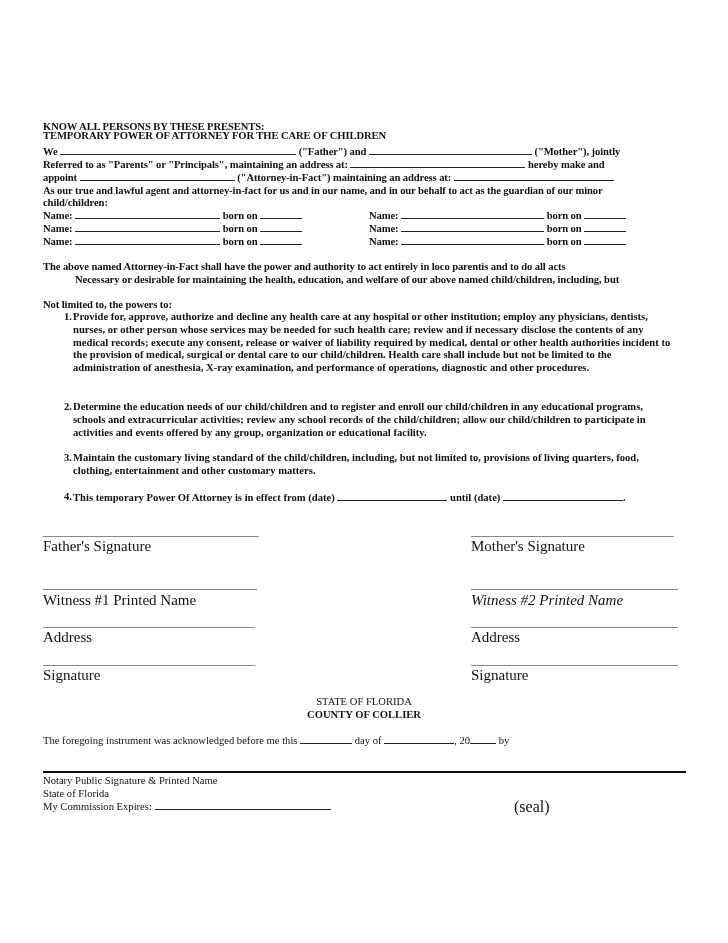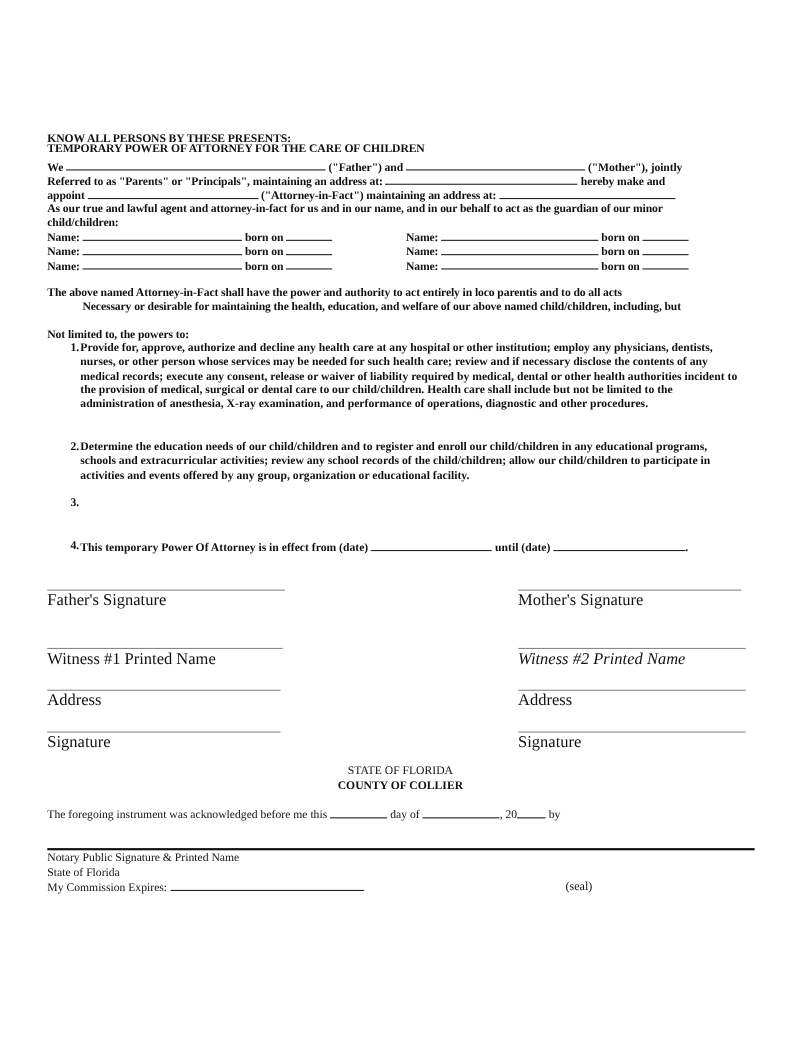--- a/index.html
+++ b/index.html
@@ -87,20 +87,21 @@
 <div class="item" style="top:311px; height:80px;">
   <span class="num">1.</span>
   <span class="txt">Provide for, approve, authorize and decline any health care at any hospital or other institution; employ any physicians, dentists, nurses, or other person whose services may be needed for such health care; review and if necessary disclose the contents of any medical records; execute any consent, release or waiver of liability required by medical, dental or other health authorities incident to the provision of medical, surgical or dental care to our child/children. Health care shall include but not be limited to the administration of anesthesia, X-ray examination, and performance of operations, diagnostic and other procedures.</span>
 </div>
 <div class="item" style="top:401px; height:40px;">
   <span class="num">2.</span>
   <span class="txt">Determine the education needs of our child/children and to register and enroll our child/children in any educational programs, schools and extracurricular activities; review any school records of the child/children; allow our child/children to participate in activities and events offered by any group, organization or educational facility.</span>
 </div>
 <div class="item" style="top:452px; height:28px;">
   <span class="num">3.</span>
+  <span class="txt">Maintain the customary living standard of the child/children, including, but not limited to, provisions of living quarters, food, clothing, entertainment and other customary matters.</span>
 </div>
 <div class="item" style="top:491px; height:14px;">
   <span class="num">4.</span>
   <span class="txt" style="white-space:nowrap;">
     <span>This temporary Power Of Attorney is in effect from (date)</span>
     <span class="u" style="width:110px;"></span>
     <span>until (date)</span>
     <span class="u" style="width:120px;"></span><span>.</span>
   </span>
 </div>
@@ -136,13 +137,13 @@
   <span>by</span>
 </div>
 
 <div class="abs" style="left:43px; top:771px; width:643px; height:0; border-top:2px solid #111;"></div>
 <div class="abs" style="left:43px; top:774px; font-size:10.6px; line-height:13px;">Notary Public Signature &amp; Printed Name</div>
 <div class="abs" style="left:43px; top:787px; font-size:10.6px; line-height:13px;">State of Florida</div>
 <div class="abs" style="left:43px; top:800px; font-size:10.6px; line-height:13px;">
   <span>My Commission Expires:</span>
   <span class="u" style="width:176px;"></span>
 </div>
-<div class="abs" style="left:514px; top:800px; font-size:11px; line-height:13px;">(seal)</div>
+<div class="abs" style="left:514px; top:800px; font-size:16px; line-height:13px;">(seal)</div>
 
 </body></html>

